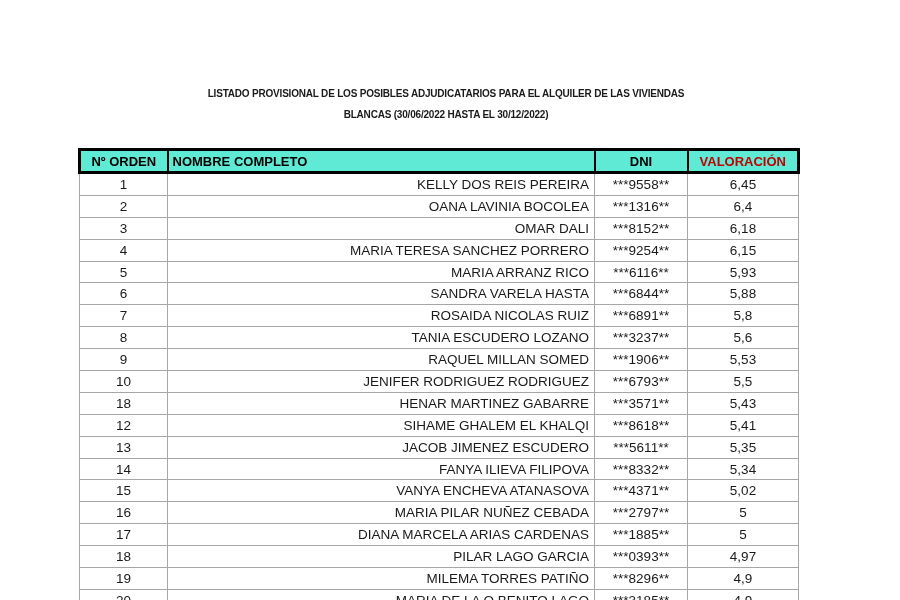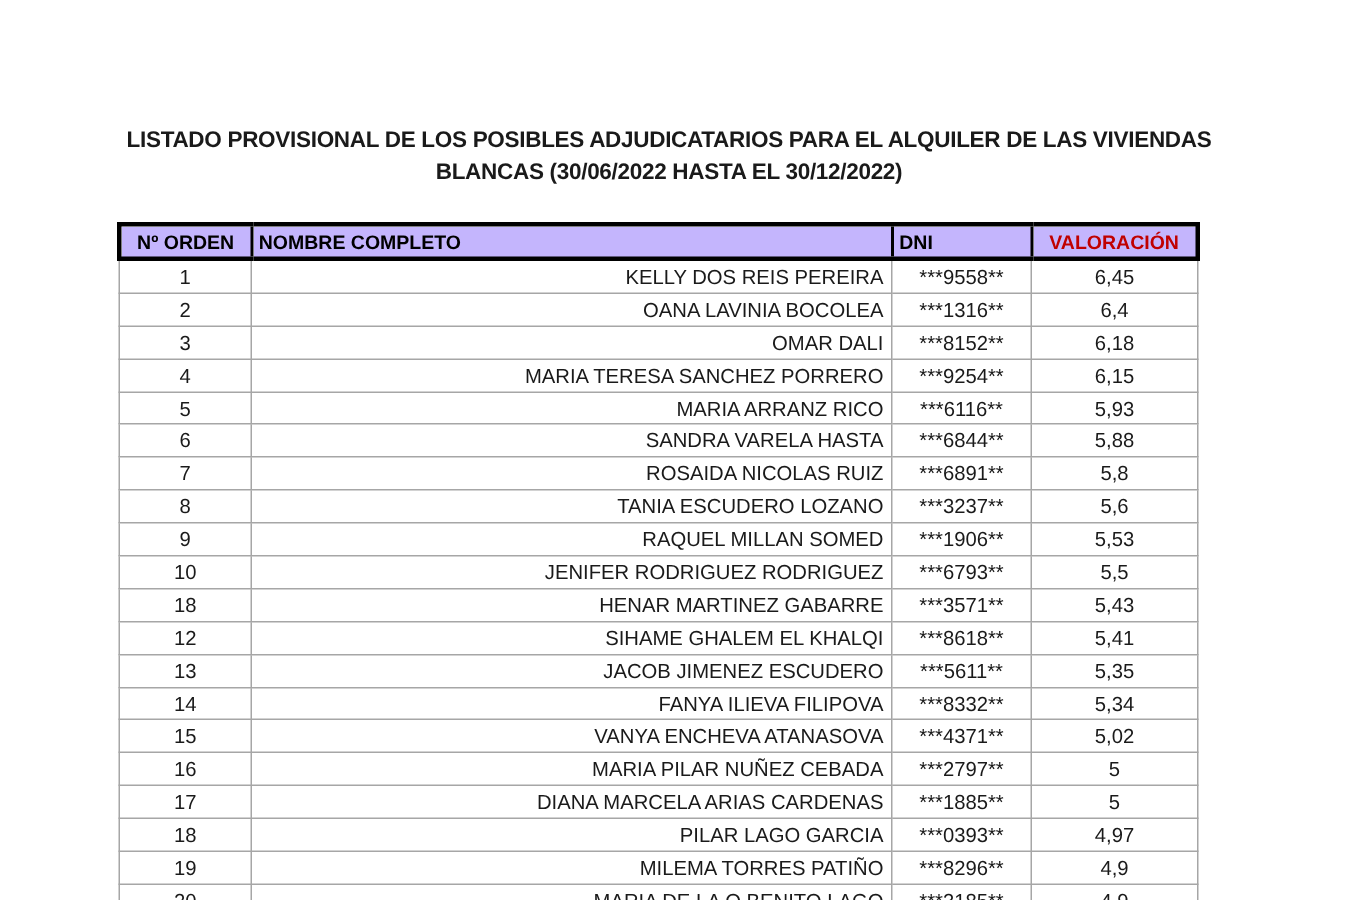--- a/index.html
+++ b/index.html
@@ -15,51 +15,51 @@
     background: #ffffff;
     overflow: hidden;
   }
   .doc-title {
     position: absolute;
     top: 83px;
     left: 0;
     width: 892px;
     text-align: center;
     font-weight: bold;
-    font-size: 15px;
+    font-size: 10px;
     line-height: 21px;
     color: #1a1a1a;
     letter-spacing: -0.2px;
   }
   table.listado {
     position: absolute;
     left: 78px;
     top: 148px;
     width: 719px;
     border-collapse: collapse;
     table-layout: fixed;
   }
   thead th {
-    background: #c4b5fd;
+    background: #5eead4;
     border: 2px solid #000000;
     border-top-width: 3px;
     border-bottom-width: 3px;
     font-size: 13px;
     font-weight: bold;
     color: #000000;
     height: 20px;
     padding: 0 4px;
     white-space: nowrap;
     overflow: hidden;
   }
   thead th.first { border-left-width: 3px; }
   thead th.last  { border-right-width: 3px; }
   th.col-orden  { text-align: center; }
   th.col-nombre { text-align: left; }
-  th.col-dni    { text-align: left; margin-left: 32px; }
+  th.col-dni    { text-align: center; margin-left: 32px; }
   th.col-val    { text-align: center; color: #C00000; }
   tbody td {
     border: 1px solid #A6A6A6;
     font-size: 13.5px;
     color: #1a1a1a;
     height: 20.9px;
     padding: 0 5px;
     white-space: nowrap;
     overflow: hidden;
   }

